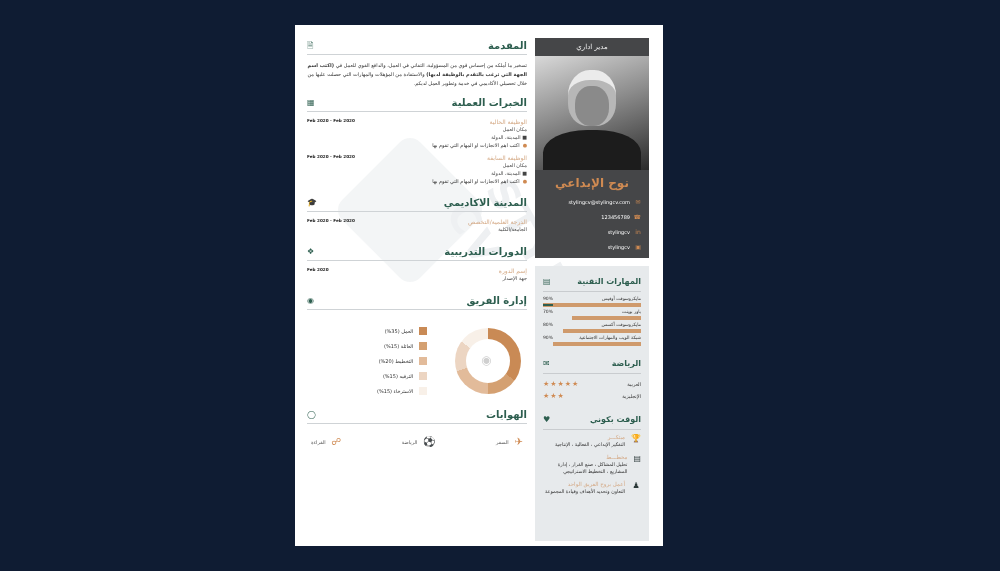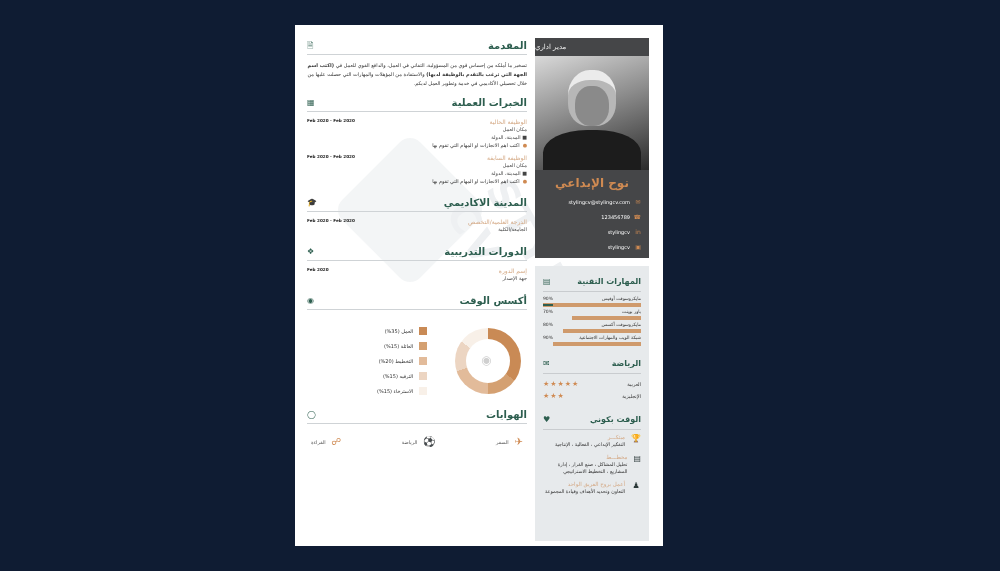--- a/index.html
+++ b/index.html
@@ -44,21 +44,21 @@
   }
   .side-dark {
     background: #454648;
     height: 220px;
     position: relative;
   }
   .job-title {
     height: 18px;
     color: #f1f1f1;
     font-size: 7px;
-    text-align: left;
+    text-align: center;
     line-height: 18px;
   }
   .photo {
     width: 114px; height: 114px;
     background: linear-gradient(160deg, #d9d9d9 0%, #8d8d8d 45%, #2a2a2a 100%);
     position: relative;
     overflow: hidden;
   }
   .photo .head {
     position: absolute;
@@ -277,21 +277,21 @@
     </div>
     <div class="exp" style="margin-bottom:10px;">
       <div>
         <div class="role">إسم الدورة</div>
         <div class="sub">جهة الإصدار</div>
       </div>
       <div class="date">Feb 2020</div>
     </div>
 
     <div class="sec-head">
-      <span class="title">أكسس الوقت</span>
+      <span class="title">إدارة الفريق</span>
       <span class="ico">◉</span>
     </div>
     <div class="time-wrap">
       <div class="donut" id="donut" style="background: conic-gradient(rgb(201, 138, 85) 0deg, rgb(201, 138, 85) 126deg, rgb(212, 160, 113) 126deg, rgb(212, 160, 113) 180deg, rgb(226, 187, 154) 180deg, rgb(226, 187, 154) 252deg, rgb(236, 213, 194) 252deg, rgb(236, 213, 194) 306deg, rgb(248, 240, 232) 306deg, rgb(248, 240, 232) 360deg);">
         <span class="center-ico">◉</span>
       </div>
       <div class="legend">
         <div class="legend-item">
             <span class="sw" style="background:#c98a55"></span>
             <span>العمل (35%)</span>

